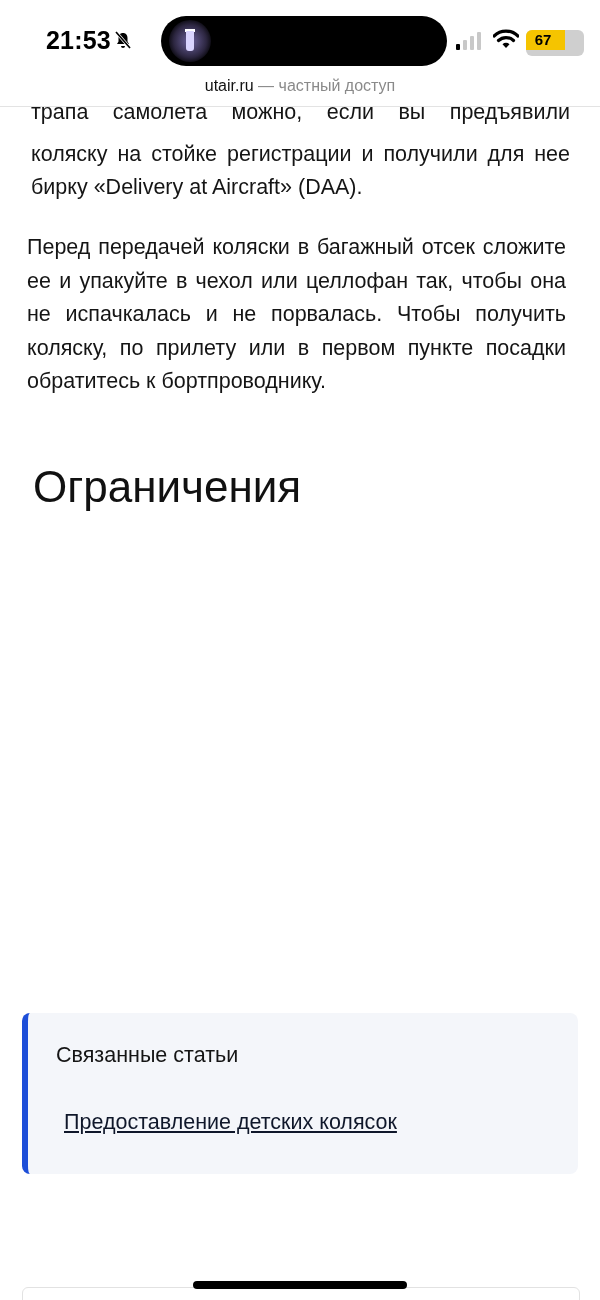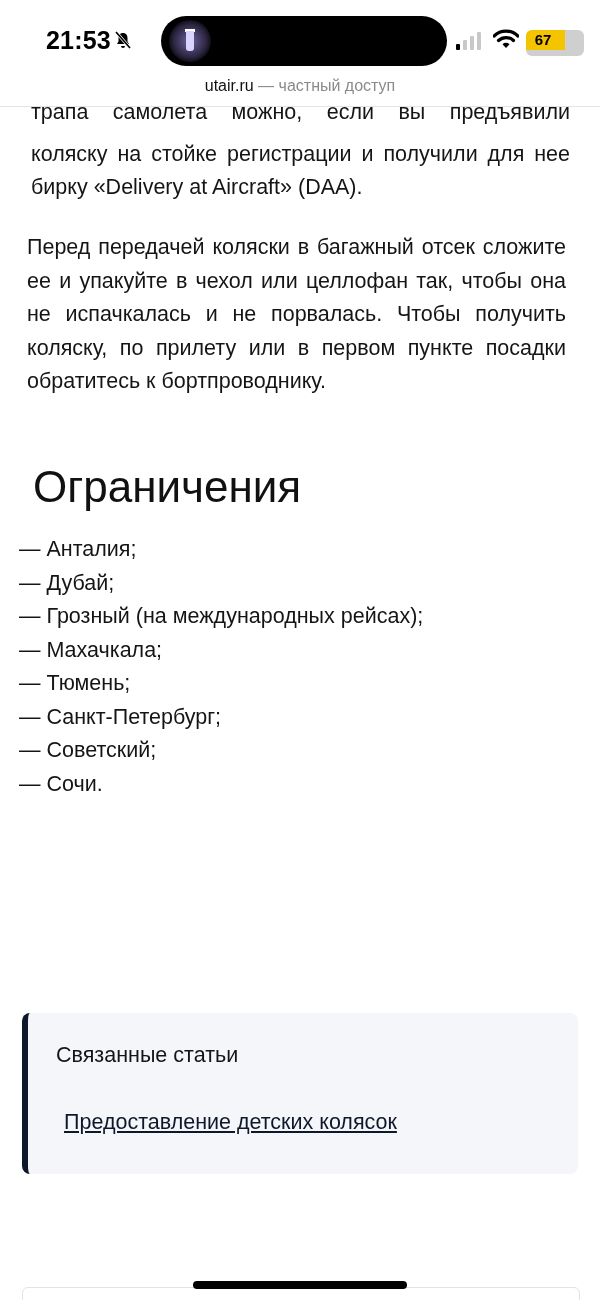--- a/index.html
+++ b/index.html
@@ -35,21 +35,21 @@
   .content { position: absolute; left: 19px; width: 555px; font-size: 21.5px; line-height: 33.5px; color: #151515; }
   .p { margin: 8px; text-align: justify; }
   .last-line-left { text-align-last: left; }
   .partial { position: absolute; top: 88px; left: 23px; width: 555px; }
   h2 { margin: 14px; font-weight: 400; font-size: 44px; line-height: 52px; color: #111; }
   ul.cities { list-style: none; margin: 0; padding: 0; }
   ul.cities li { margin: 0; line-height: 33.5px; }
 
   .related {
     position: absolute; left: 22px; top: 1013px; width: 556px; height: 161px;
-    background: #f4f6fa; border-radius: 8px; border-left: 6px solid #0f172a; box-sizing: border-box;
+    background: #f4f6fa; border-radius: 8px; border-left: 6px solid #1d4ed8; box-sizing: border-box;
   }
   .related-title { position: absolute; left: 28px; top: 30px; font-size: 21.5px; color: #151515; }
   .related-link { position: absolute; left: 36px; top: 97px; font-size: 21.5px; color: #0f172a; text-decoration: underline; cursor: pointer; }
 
   .bottom-card { position: absolute; left: 22px; top: 1287px; width: 556px; height: 30px; border: 1px solid #e2e2e2; border-radius: 6px; background: #fff; }
   .home-indicator { position: absolute; left: 193px; top: 1281px; width: 214px; height: 8px; border-radius: 4px; background: #000; z-index: 6; }
 </style>
 </head>
 <body>
 
@@ -96,30 +96,20 @@
 
 <div class="content" style="top: 223px;">
   <p class="p last-line-left">Перед передачей коляски в багажный отсек сложите ее и упакуйте в чехол или целлофан так, чтобы она не испачкалась и не порвалась. Чтобы получить коляску, по прилету или в первом пункте посадки обратитесь к бортпроводнику.</p>
 </div>
 
 <div class="content" style="top: 447px;">
   <h2>Ограничения</h2>
 </div>
 
 <div class="content" style="top: 533px;">
-  <ul class="cities">
-    <li>— Анталия;</li>
-    <li>— Дубай;</li>
-    <li>— Грозный (на международных рейсах);</li>
-    <li>— Махачкала;</li>
-    <li>— Тюмень;</li>
-    <li>— Санкт-Петербург;</li>
-    <li>— Советский;</li>
-    <li>— Сочи.</li>
-  </ul>
 </div>
 
 <div class="related">
   <div class="related-title">Связанные статьи</div>
   <a class="related-link">Предоставление детских колясок</a>
 </div>
 
 <div class="bottom-card"></div>
 <div class="home-indicator"></div>
 

